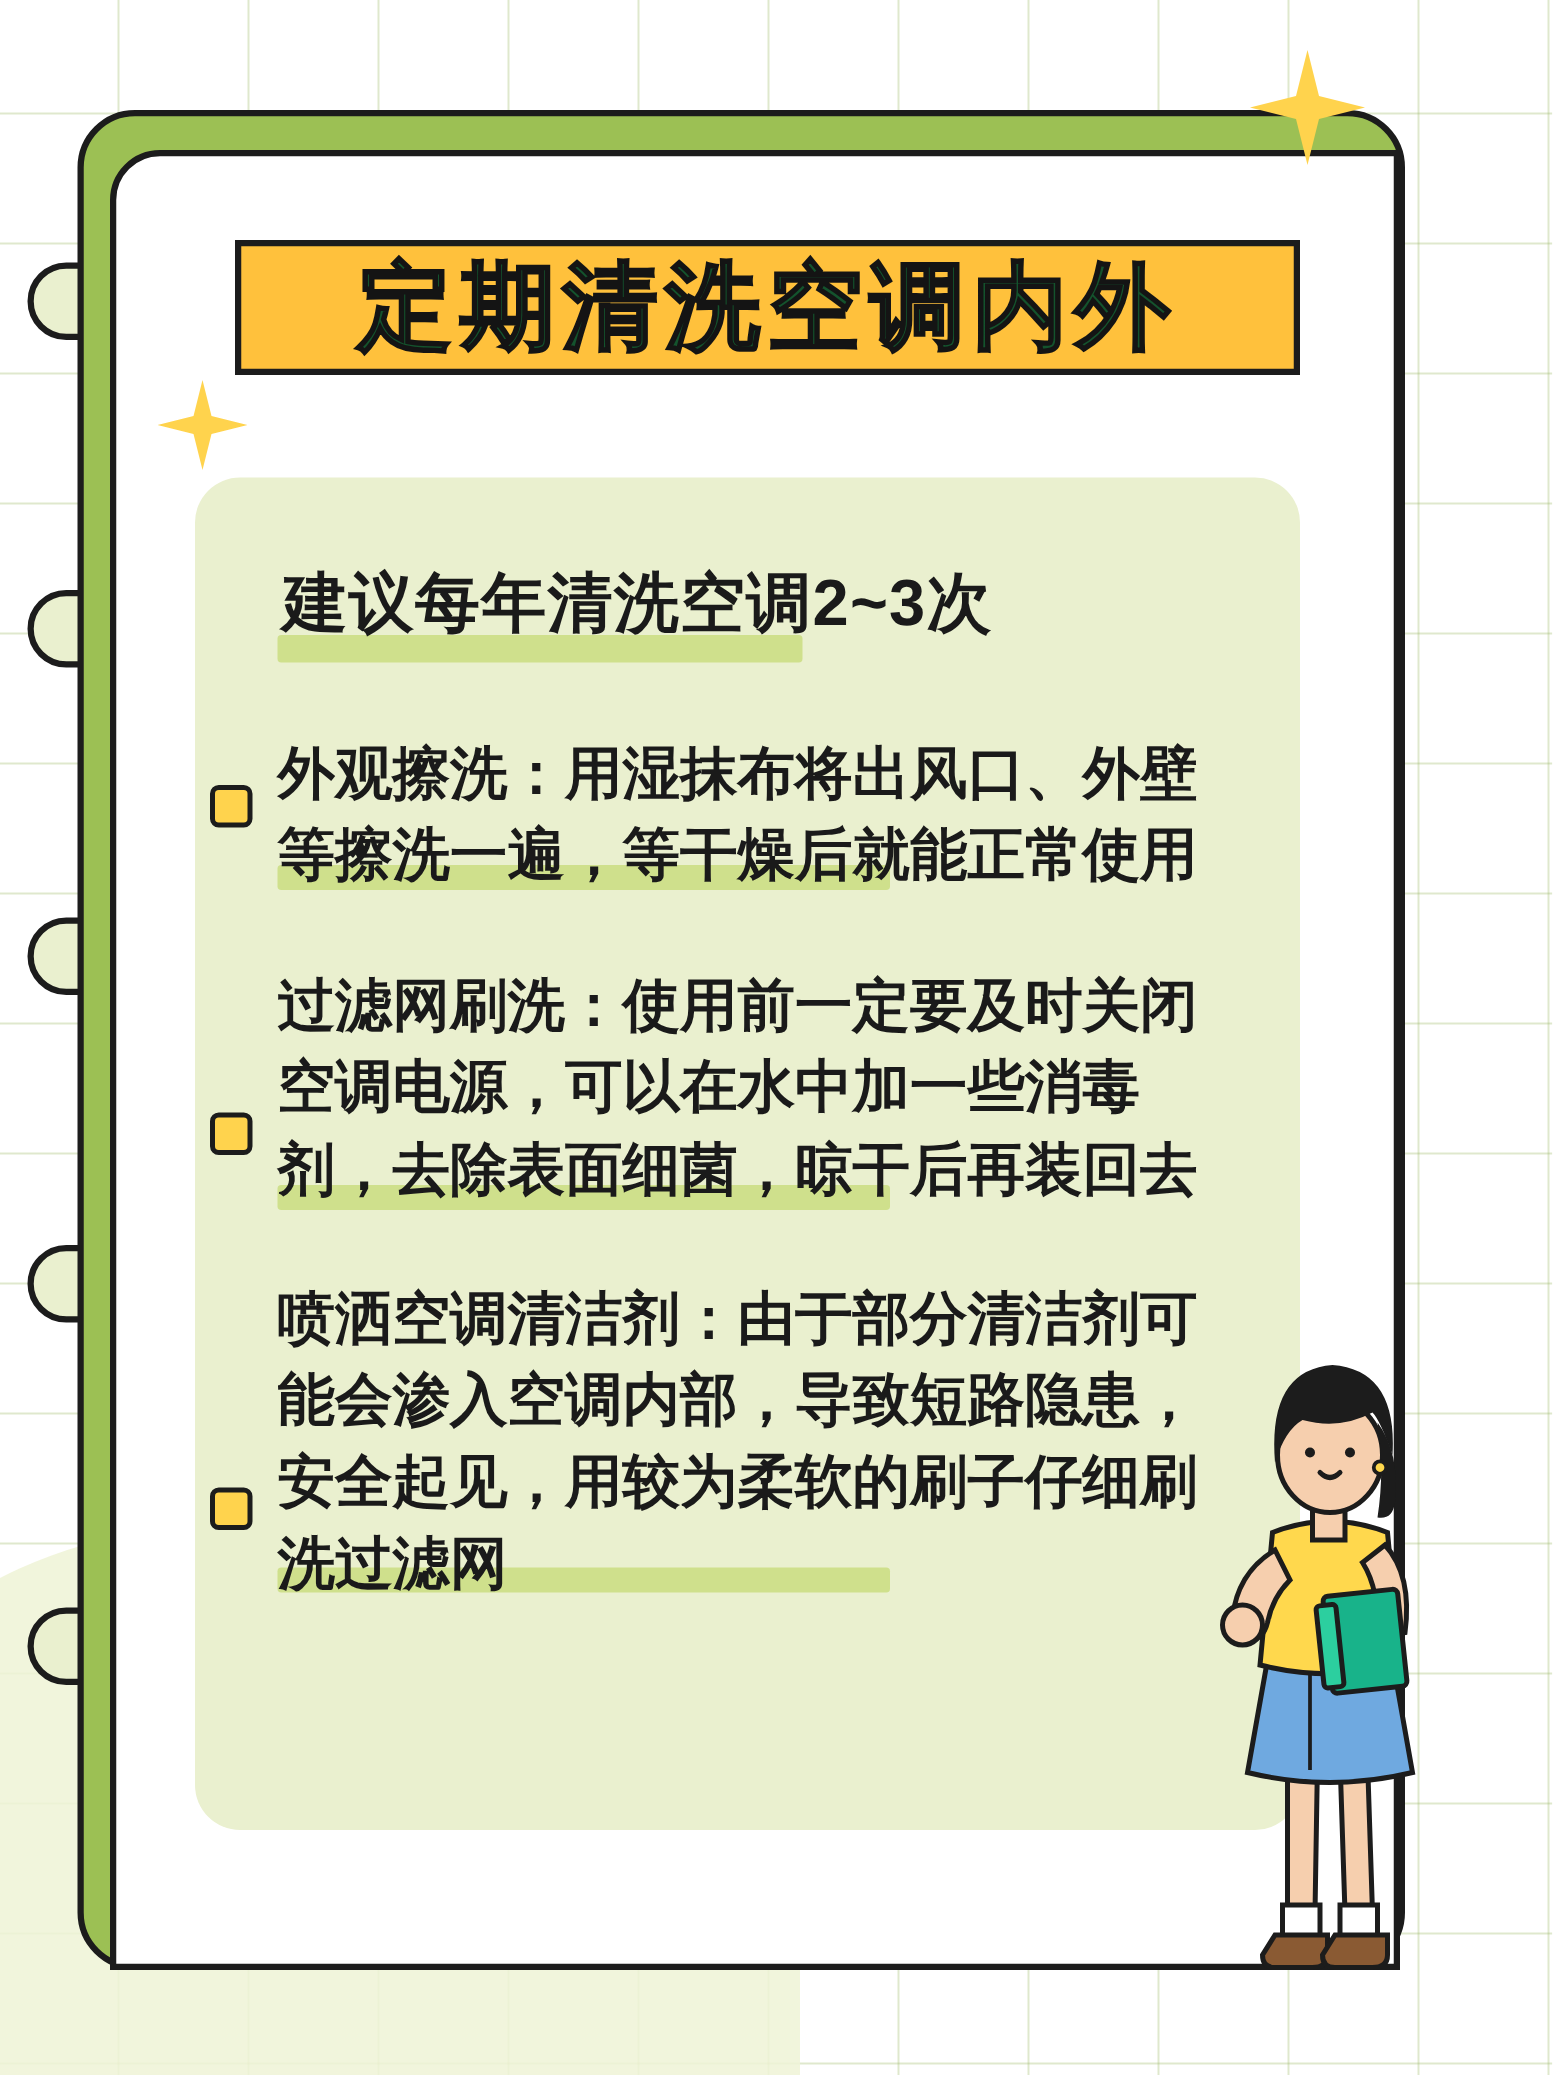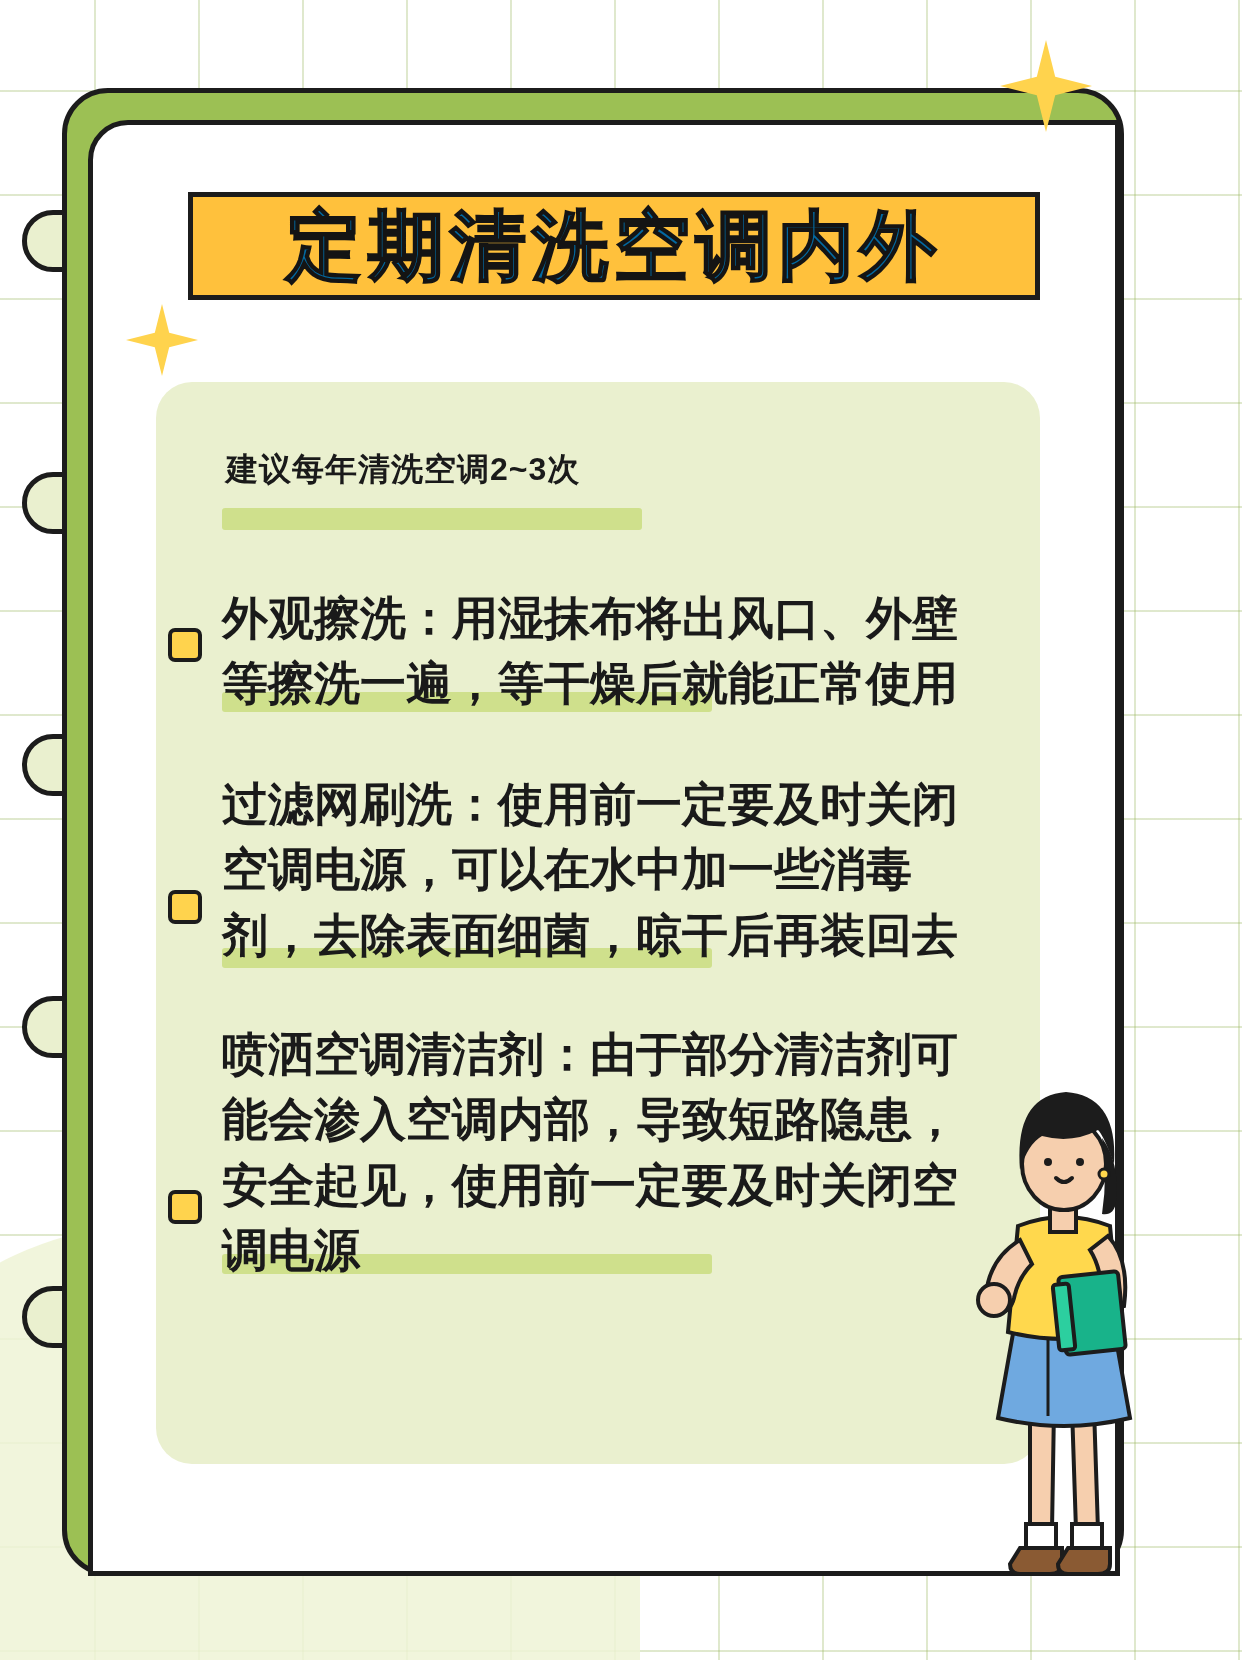--- a/index.html
+++ b/index.html
@@ -102,21 +102,21 @@
     border: 5px solid #1c1c1c;
     box-sizing: border-box;
     display: flex;
     align-items: center;
     justify-content: center;
   }
   .title-text {
     font-size: 76px;
     font-weight: bold;
     letter-spacing: 6px;
-    color: #0369a1;
+    color: #14532d;
     white-space: nowrap;
     line-height: 1;
     -webkit-text-stroke: 2px #141414;
   }
 
   
   .sparkle {
     position: absolute;
     background: #ffd34d;
   }
@@ -143,21 +143,21 @@
     width: 884px;
     height: 1082px;
     background: #eaf0cf;
     border-radius: 36px;
   }
 
   .lead {
     position: absolute;
     left: 226px;
     top: 448px;
-    font-size: 32px;
+    font-size: 52px;
     font-weight: bold;
     color: #1a1a1a;
     letter-spacing: 1px;
     white-space: nowrap;
   }
   .lead-underline {
     position: absolute;
     left: 222px;
     top: 508px;
     width: 420px;
@@ -261,21 +261,21 @@
 
   <div class="item item2">
     <div class="hl"></div>
     <div class="checkbox"></div>
     <div class="body">过滤网刷洗：使用前一定要及时关闭空调电源，可以在水中加一些消毒剂，去除表面细菌，晾干后再装回去</div>
   </div>
 
   <div class="item item3">
     <div class="hl"></div>
     <div class="checkbox"></div>
-    <div class="body">喷洒空调清洁剂：由于部分清洁剂可能会渗入空调内部，导致短路隐患，安全起见，使用前一定要及时关闭空调电源</div>
+    <div class="body">喷洒空调清洁剂：由于部分清洁剂可能会渗入空调内部，导致短路隐患，安全起见，用较为柔软的刷子仔细刷洗过滤网</div>
   </div>
 
   <div class="girl">
     <svg viewBox="0 0 220 510" width="220" height="510" xmlns="http://www.w3.org/2000/svg">
 
       <path d="M78 330 L78 452 L100 452 L102 330 Z" fill="#f6cfae" stroke="#1c1c1c" stroke-width="4"></path>
       <path d="M120 330 L124 452 L146 452 L142 330 Z" fill="#f6cfae" stroke="#1c1c1c" stroke-width="4"></path>
 
       <rect x="74" y="446" width="30" height="26" fill="#ffffff" stroke="#1c1c1c" stroke-width="4"></rect>
       <rect x="120" y="446" width="30" height="26" fill="#ffffff" stroke="#1c1c1c" stroke-width="4"></rect>

